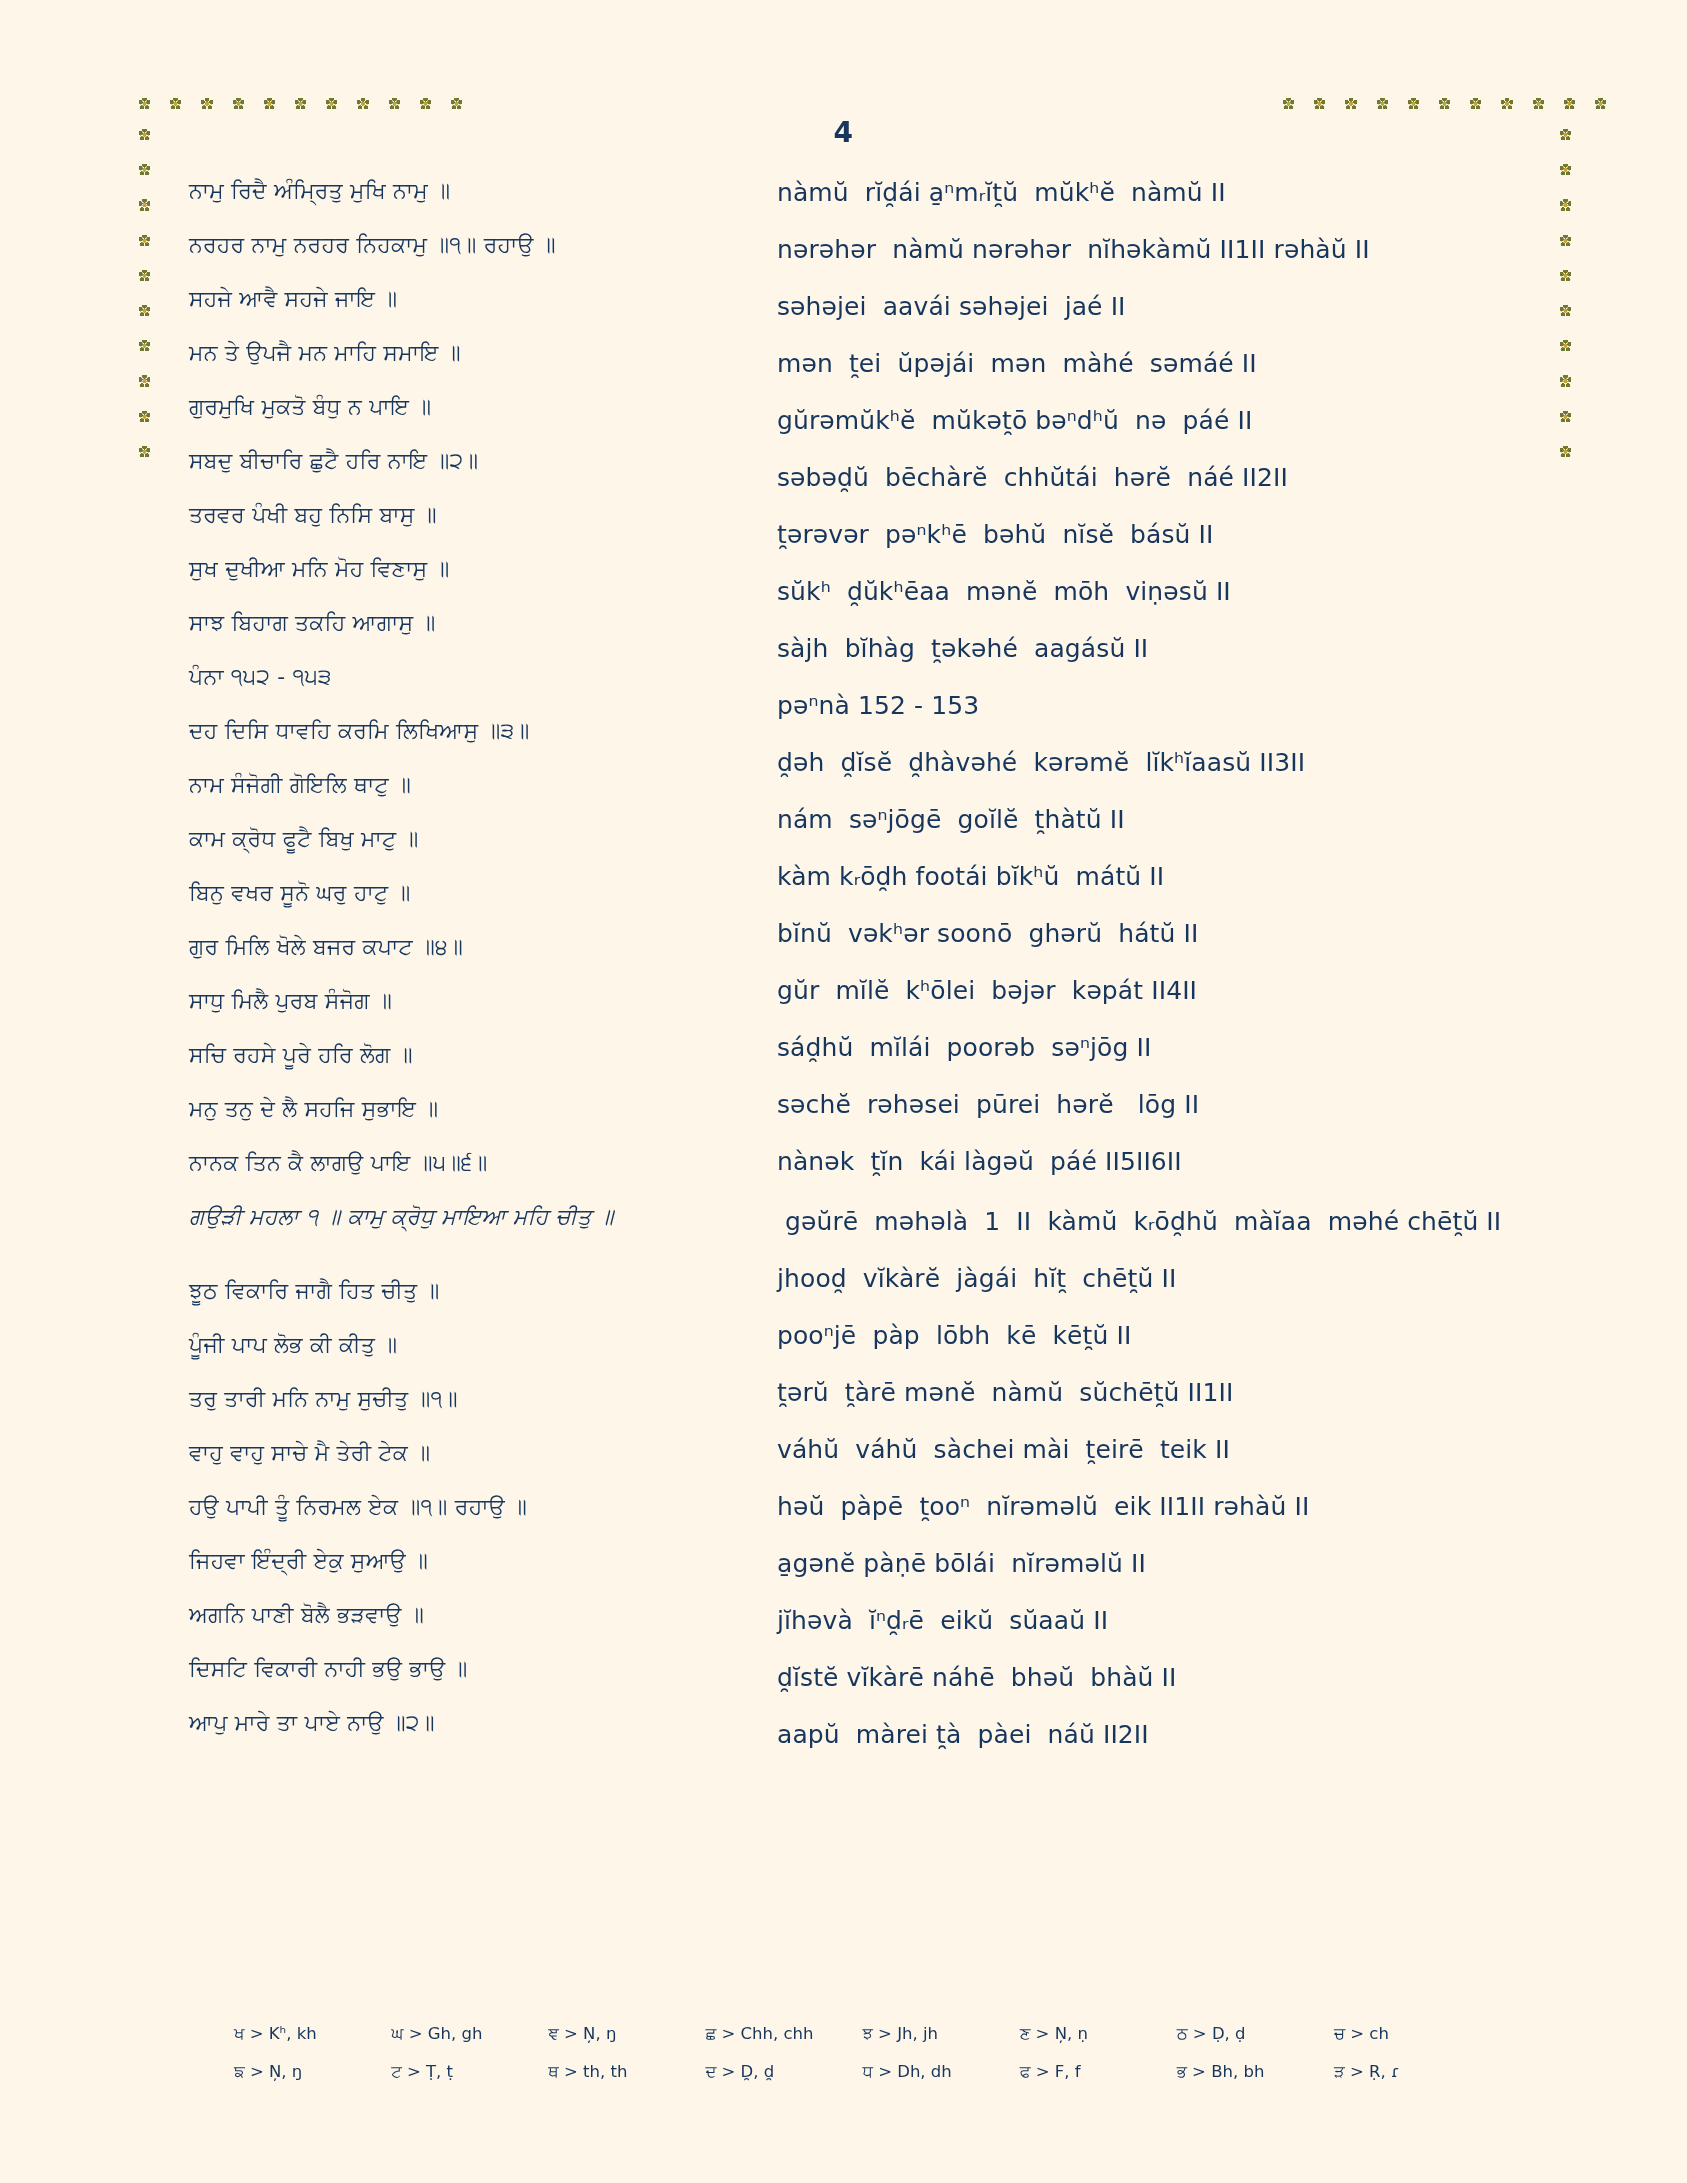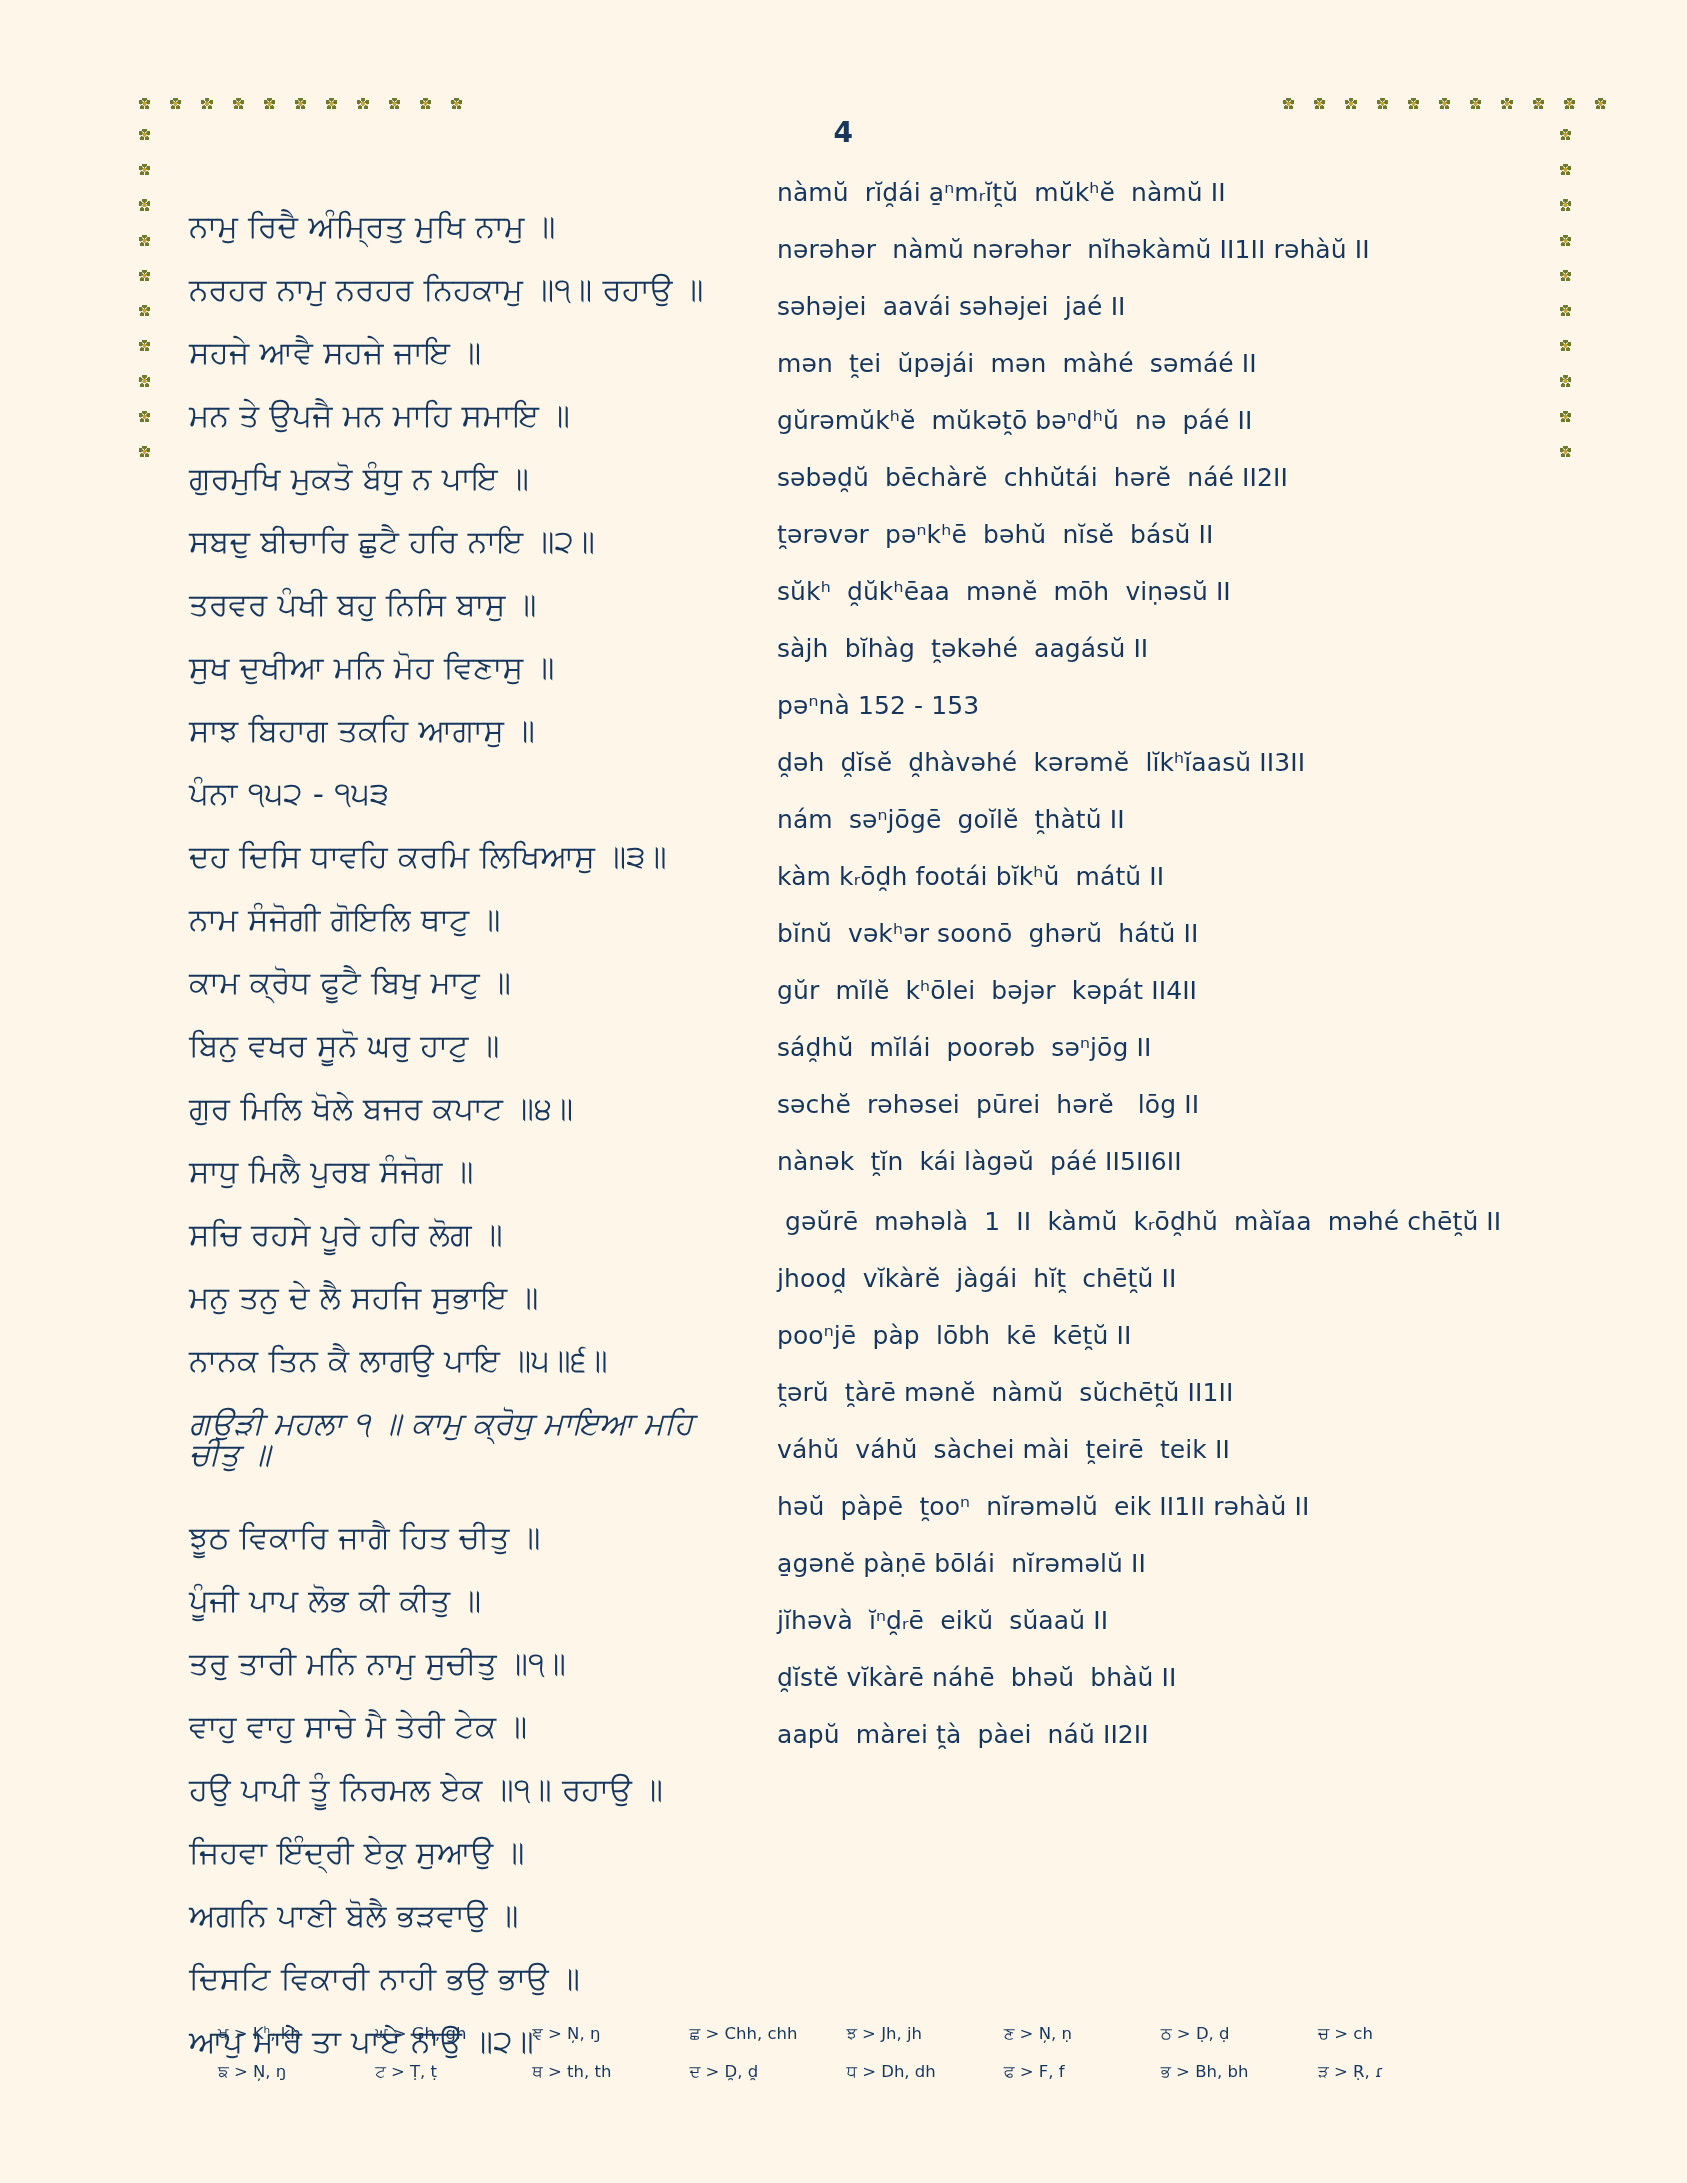--- a/index.html
+++ b/index.html
@@ -88,36 +88,35 @@
   }
 
   .line {
     font-size: 26px;
     line-height: 1.0;
     color: #17365d;
     margin: 0 0 32px 0;
     white-space: pre-wrap;
   }
   .col-gurmukhi .line {
-    font-size: 31px;
+    font-size: 22px;
     letter-spacing: 0.2px;
-    margin-top: 31px;
   }
   .col-translit .line {
     font-size: 25px;
     letter-spacing: 0.1px;
   }
   .line.centered { text-align: left; }
   .line.tall { line-height: 1.25; margin-bottom: 29px; margin-left: 8px; }
   .line.spacer-after { margin-bottom: 52px; font-style: italic; }
 
   
   .footer-key {
     position: absolute;
-    left: 218px;
+    left: 234px;
     top: 2024px;
     width: 1257px;
     color: #17365d;
   }
   .key-row {
     display: flex;
     width: 100%;
     margin-bottom: 18.5px;
   }
   .key-cell {

